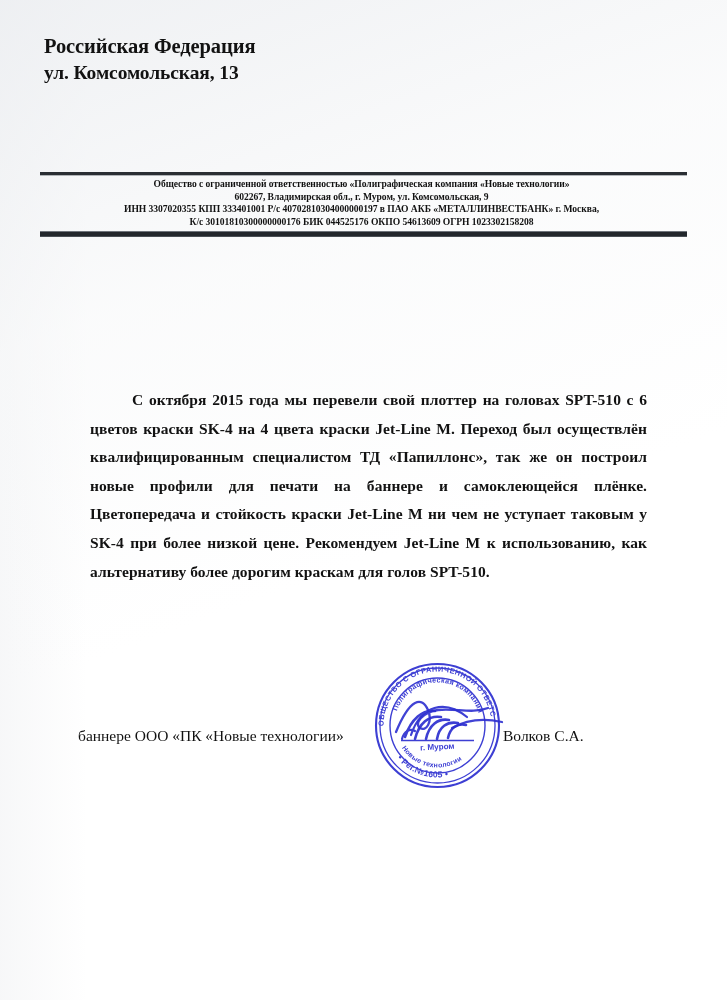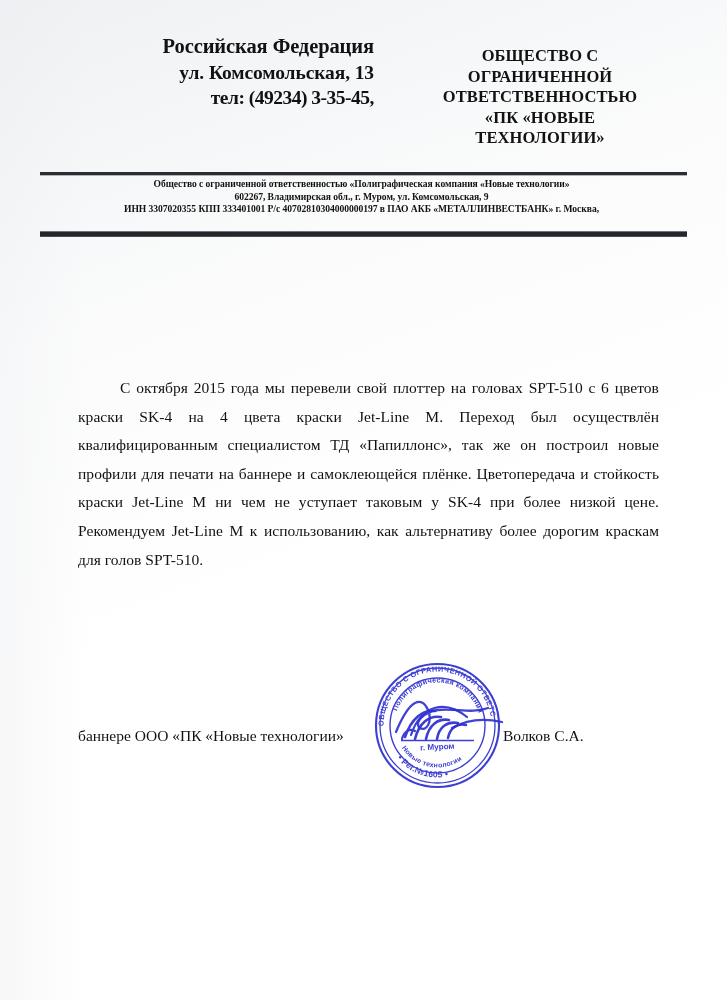--- a/index.html
+++ b/index.html
@@ -39,21 +39,20 @@
     left: 44px;
     top: 4px;
     width: 330px;
   }
   .lh-left div {
     font-weight: bold;
     font-size: 19.5px;
     line-height: 25.5px;
     letter-spacing: -0.1px;
     white-space: nowrap;
-    text-align: right;
   }
   .lh-left .l1 { font-size: 20.5px; }
   .lh-left .l4 { letter-spacing: -0.5px; }
   .lh-left .l5 { padding-left: 5px; letter-spacing: -0.3px; }
 
   .lh-right {
     position: absolute;
     left: 400px;
     top: 16px;
     width: 280px;
@@ -103,26 +102,27 @@
   }
 
   
   .body-text {
     position: absolute;
     left: 78px;
     right: 68px;
     top: 374px;
   }
   .body-text p {
-    margin: 0;
+    margin: 12px;
     font-size: 15.5px;
     line-height: 28.6px;
     text-align: justify;
     text-indent: 42px;
     letter-spacing: 0.05px;
+    font-weight: bold;
   }
 
   
   .sign-row {
     position: absolute;
     left: 78px;
     right: 60px;
     top: 726px;
     font-size: 15.5px;
     line-height: 20px;
@@ -164,38 +164,31 @@
 </head>
 <body>
 
 <div class="page">
 
   <div class="letterhead">
 
     <div class="lh-left">
       <div class="l1">Российская Федерация</div>
       <div class="l3">ул. Комсомольская, 13</div>
-      <div class="l4">тел: (49234) 3-35-45,</div>
     </div>
 
-    <div class="lh-right">
-      <div>ОБЩЕСТВО С</div>
-      <div>ОГРАНИЧЕННОЙ</div>
-      <div>ОТВЕТСТВЕННОСТЬЮ</div>
-      <div>«ПК «НОВЫЕ</div>
-      <div>ТЕХНОЛОГИИ»</div>
-    </div>
   </div>
 
   <div class="rule-top"></div>
 
   <div class="smallprint">
     <div>Общество с ограниченной ответственностью «Полиграфическая компания «Новые технологии»</div>
     <div>602267, Владимирская обл., г. Муром, ул. Комсомольская, 9</div>
     <div>ИНН 3307020355  КПП 333401001     Р/с  40702810304000000197  в ПАО АКБ «МЕТАЛЛИНВЕСТБАНК» г. Москва,</div>
+    <div>К/с 30101810300000000176     БИК 044525176   ОКПО 54613609   ОГРН 1023302158208</div>
   </div>
 
   <div class="rule-bottom"></div>
 
   <div class="body-text">
     <p>С октября 2015 года мы перевели свой плоттер на головах SPT-510 с 6 цветов краски SK-4 на 4 цвета краски Jet-Line M. Переход был осуществлён квалифицированным специалистом ТД «Папиллонс», так же он построил новые профили для печати на баннере и самоклеющейся плёнке. Цветопередача и стойкость краски Jet-Line M ни чем не уступает таковым у SK-4 при более низкой цене. Рекомендуем Jet-Line M к использованию, как альтернативу более дорогим краскам для голов SPT-510.</p>
   </div>
 
   <div class="sign-row">
     <span class="sign-left">баннере  ООО «ПК «Новые технологии»</span>

